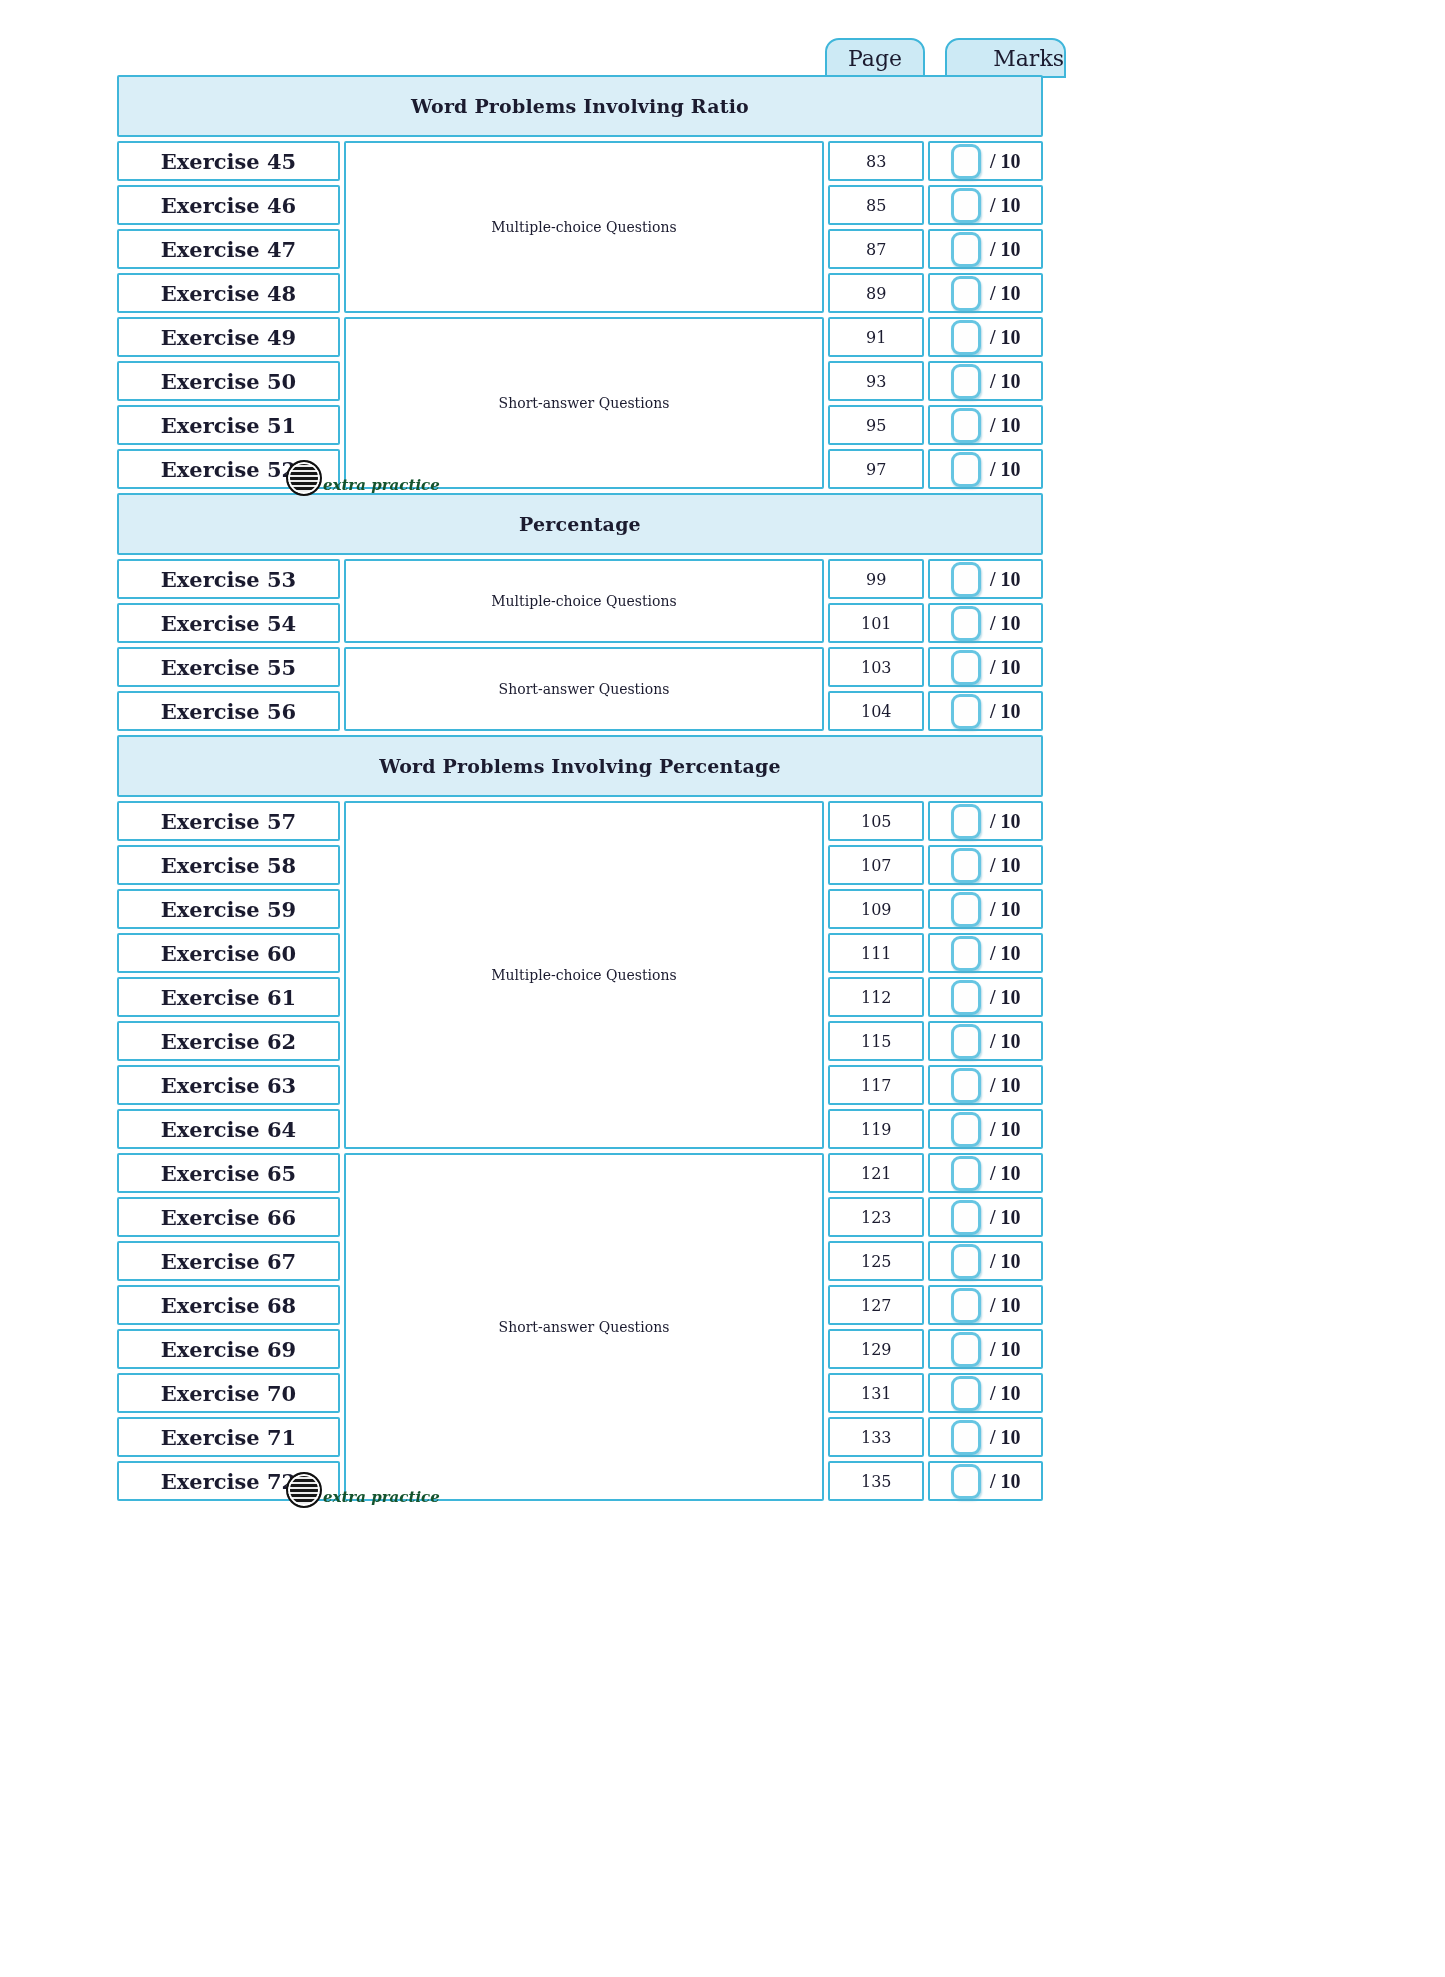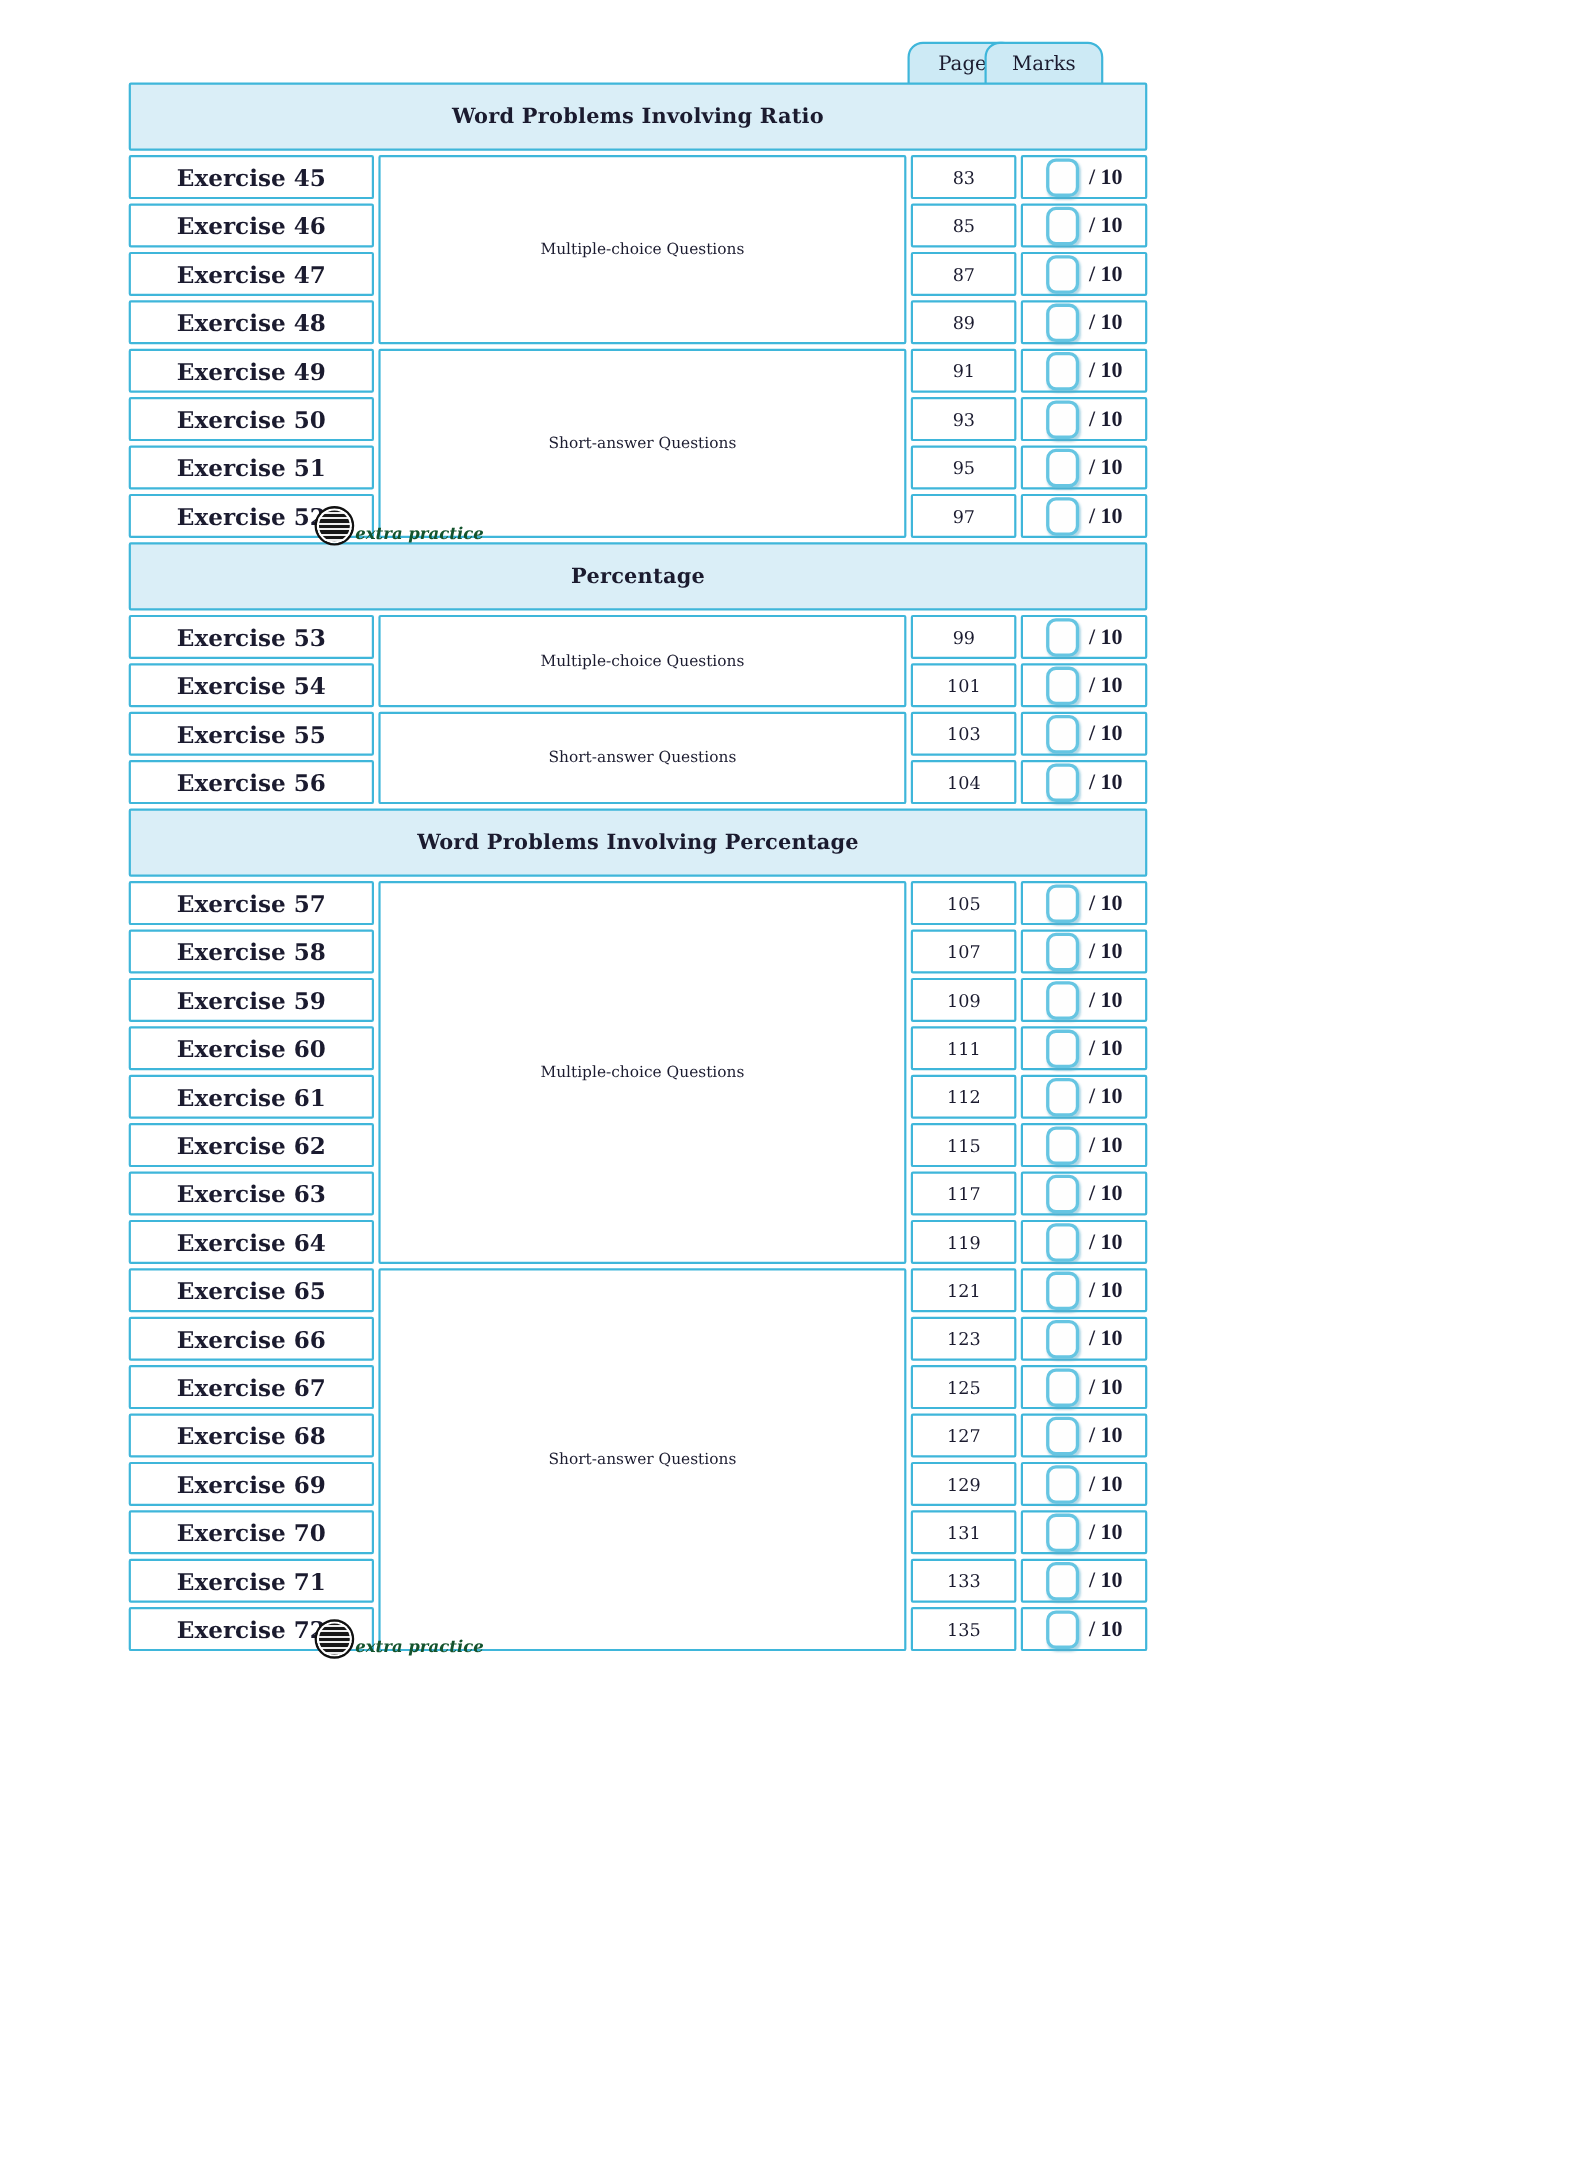--- a/index.html
+++ b/index.html
@@ -30,25 +30,25 @@
   .tab {
     position: absolute;
     top: 0;
     height: 40px;
     background: var(--tab-bg);
     border: 2px solid var(--border);
     border-radius: 14px 14px 0 0;
     display: flex;
     align-items: center;
     justify-content: center;
-    font-size: 18px;
+    font-size: 22px;
     box-sizing: border-box;
   }
   .tab-page { left: 712px; width: 100px; }
-  .tab-marks { left: 782px; width: 108px; }
+  .tab-marks { left: 832px; width: 121px; justify-content: flex-end; }
   
   .contents-table {
     border-collapse: separate;
     border-spacing: 4px;
     table-layout: fixed;
     width: 934px;
     margin-top: -4px;
     position: relative;
     z-index: 2;
   }

